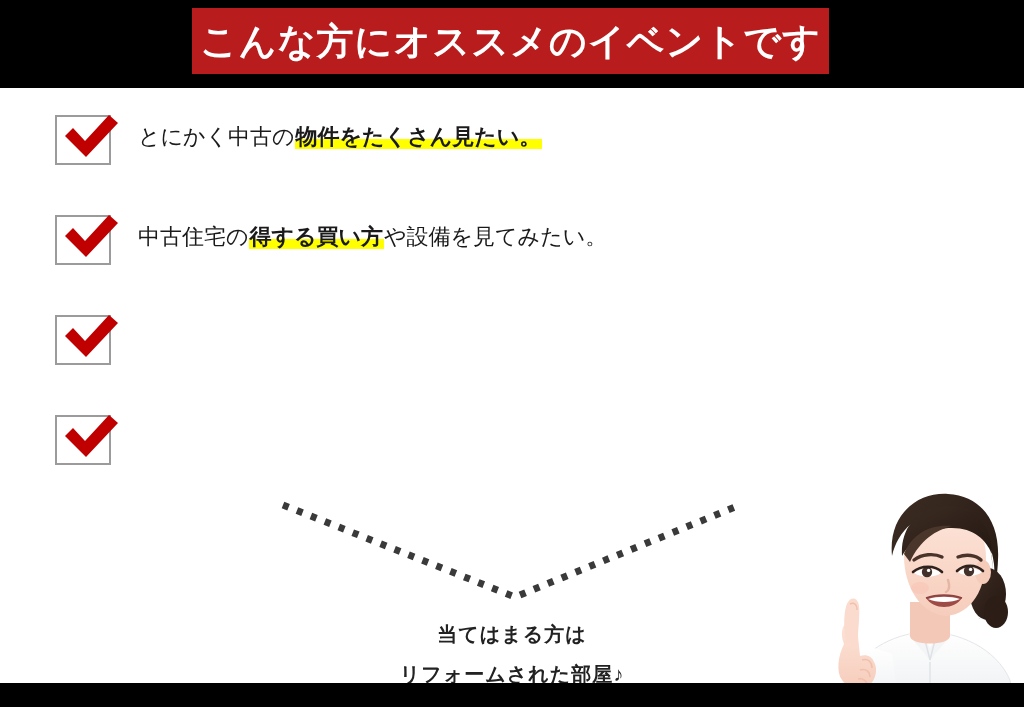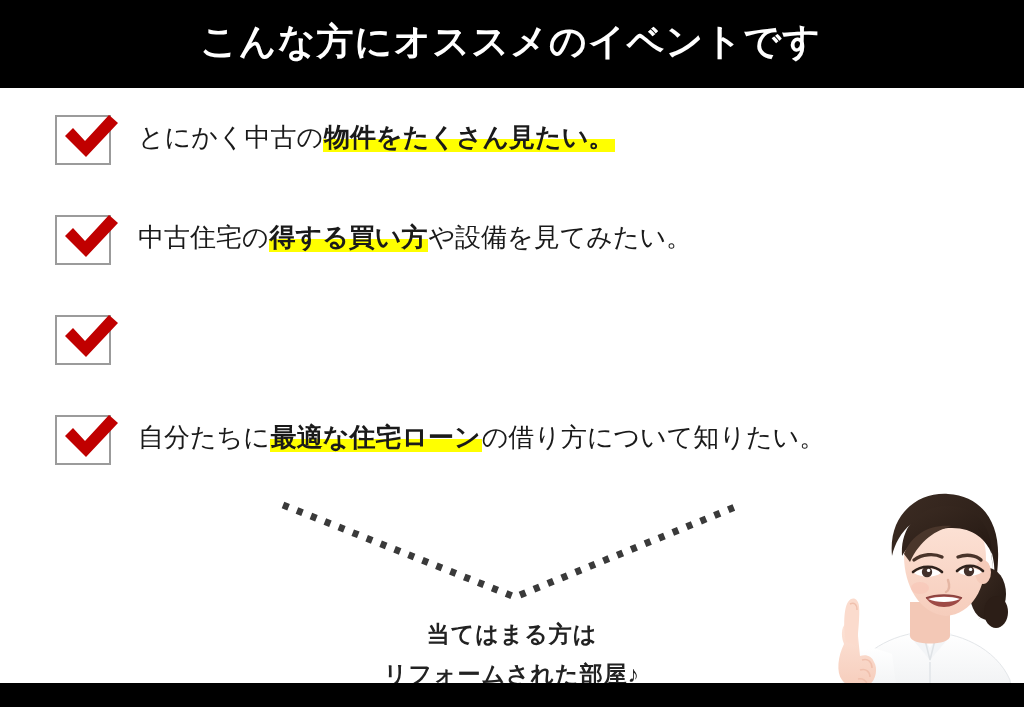--- a/index.html
+++ b/index.html
@@ -29,21 +29,21 @@
     width: 1024px; height: 24px;
     background: #000000;
     z-index: 40;
   }
 
   
   .banner {
     position: absolute;
     left: 192px; top: 8px;
     width: 637px; height: 66px;
-    background: #000000;
+    background: #b91c1c;
     z-index: 5;
     display: flex;
     align-items: center;
     justify-content: center;
   }
   .banner-title {
     color: #ffffff;
     font-size: 37px;
     font-weight: bold;
     letter-spacing: 1px;
@@ -71,21 +71,21 @@
   }
   .checkbox .tick {
     position: absolute;
     left: 2px; top: -8px;
     width: 62px; height: 58px;
     overflow: visible;
   }
   .row-text {
     position: absolute;
     left: 138px; top: 4px;
-    font-size: 26px;
+    font-size: 22px;
     line-height: 58px;
     color: #1a1a1a;
     white-space: nowrap;
   }
   .row-text .plain { font-weight: normal; }
   .row-text .hl {
     font-weight: bold;
     background-image: linear-gradient(to top, #ffff00 0, #ffff00 42%, rgba(255,255,0,0) 42%);
     background-repeat: no-repeat;
     padding: 0 1px;
@@ -101,21 +101,21 @@
 
   
   .cta {
     position: absolute;
     left: 0; top: 614px;
     width: 1024px;
     text-align: center;
     z-index: 20;
   }
   .cta-line {
-    font-size: 23px;
+    font-size: 20px;
     font-weight: bold;
     color: #222222;
     line-height: 40px;
     letter-spacing: 1px;
     white-space: nowrap;
   }
 
   
   .woman {
     position: absolute;
@@ -166,23 +166,20 @@
           <path d="M6 27 L14 19 L26 32 L50 6 L59 14 L27 48 Z" fill="#c00000"></path>
         </svg>
       </div>
     </div>
 
     <div class="check-row">
       <div class="checkbox">
         <svg class="tick" viewBox="0 0 62 58">
           <path d="M6 27 L14 19 L26 32 L50 6 L59 14 L27 48 Z" fill="#c00000"></path>
         </svg>
-      </div>
-      <div class="row-text">
-        <span class="plain">自分たちに</span><span class="hl">最適な住宅ローン</span><span class="plain">の借り方について知りたい。</span>
       </div>
     </div>
 
   </div>
 
   <svg class="chevron" viewBox="0 0 500 120">
     <polyline points="23,15 255,107 480,15" fill="none" stroke="#3a3a3a" stroke-width="7" stroke-dasharray="6 9" stroke-linecap="butt"></polyline>
   </svg>
 
   <div class="cta">

